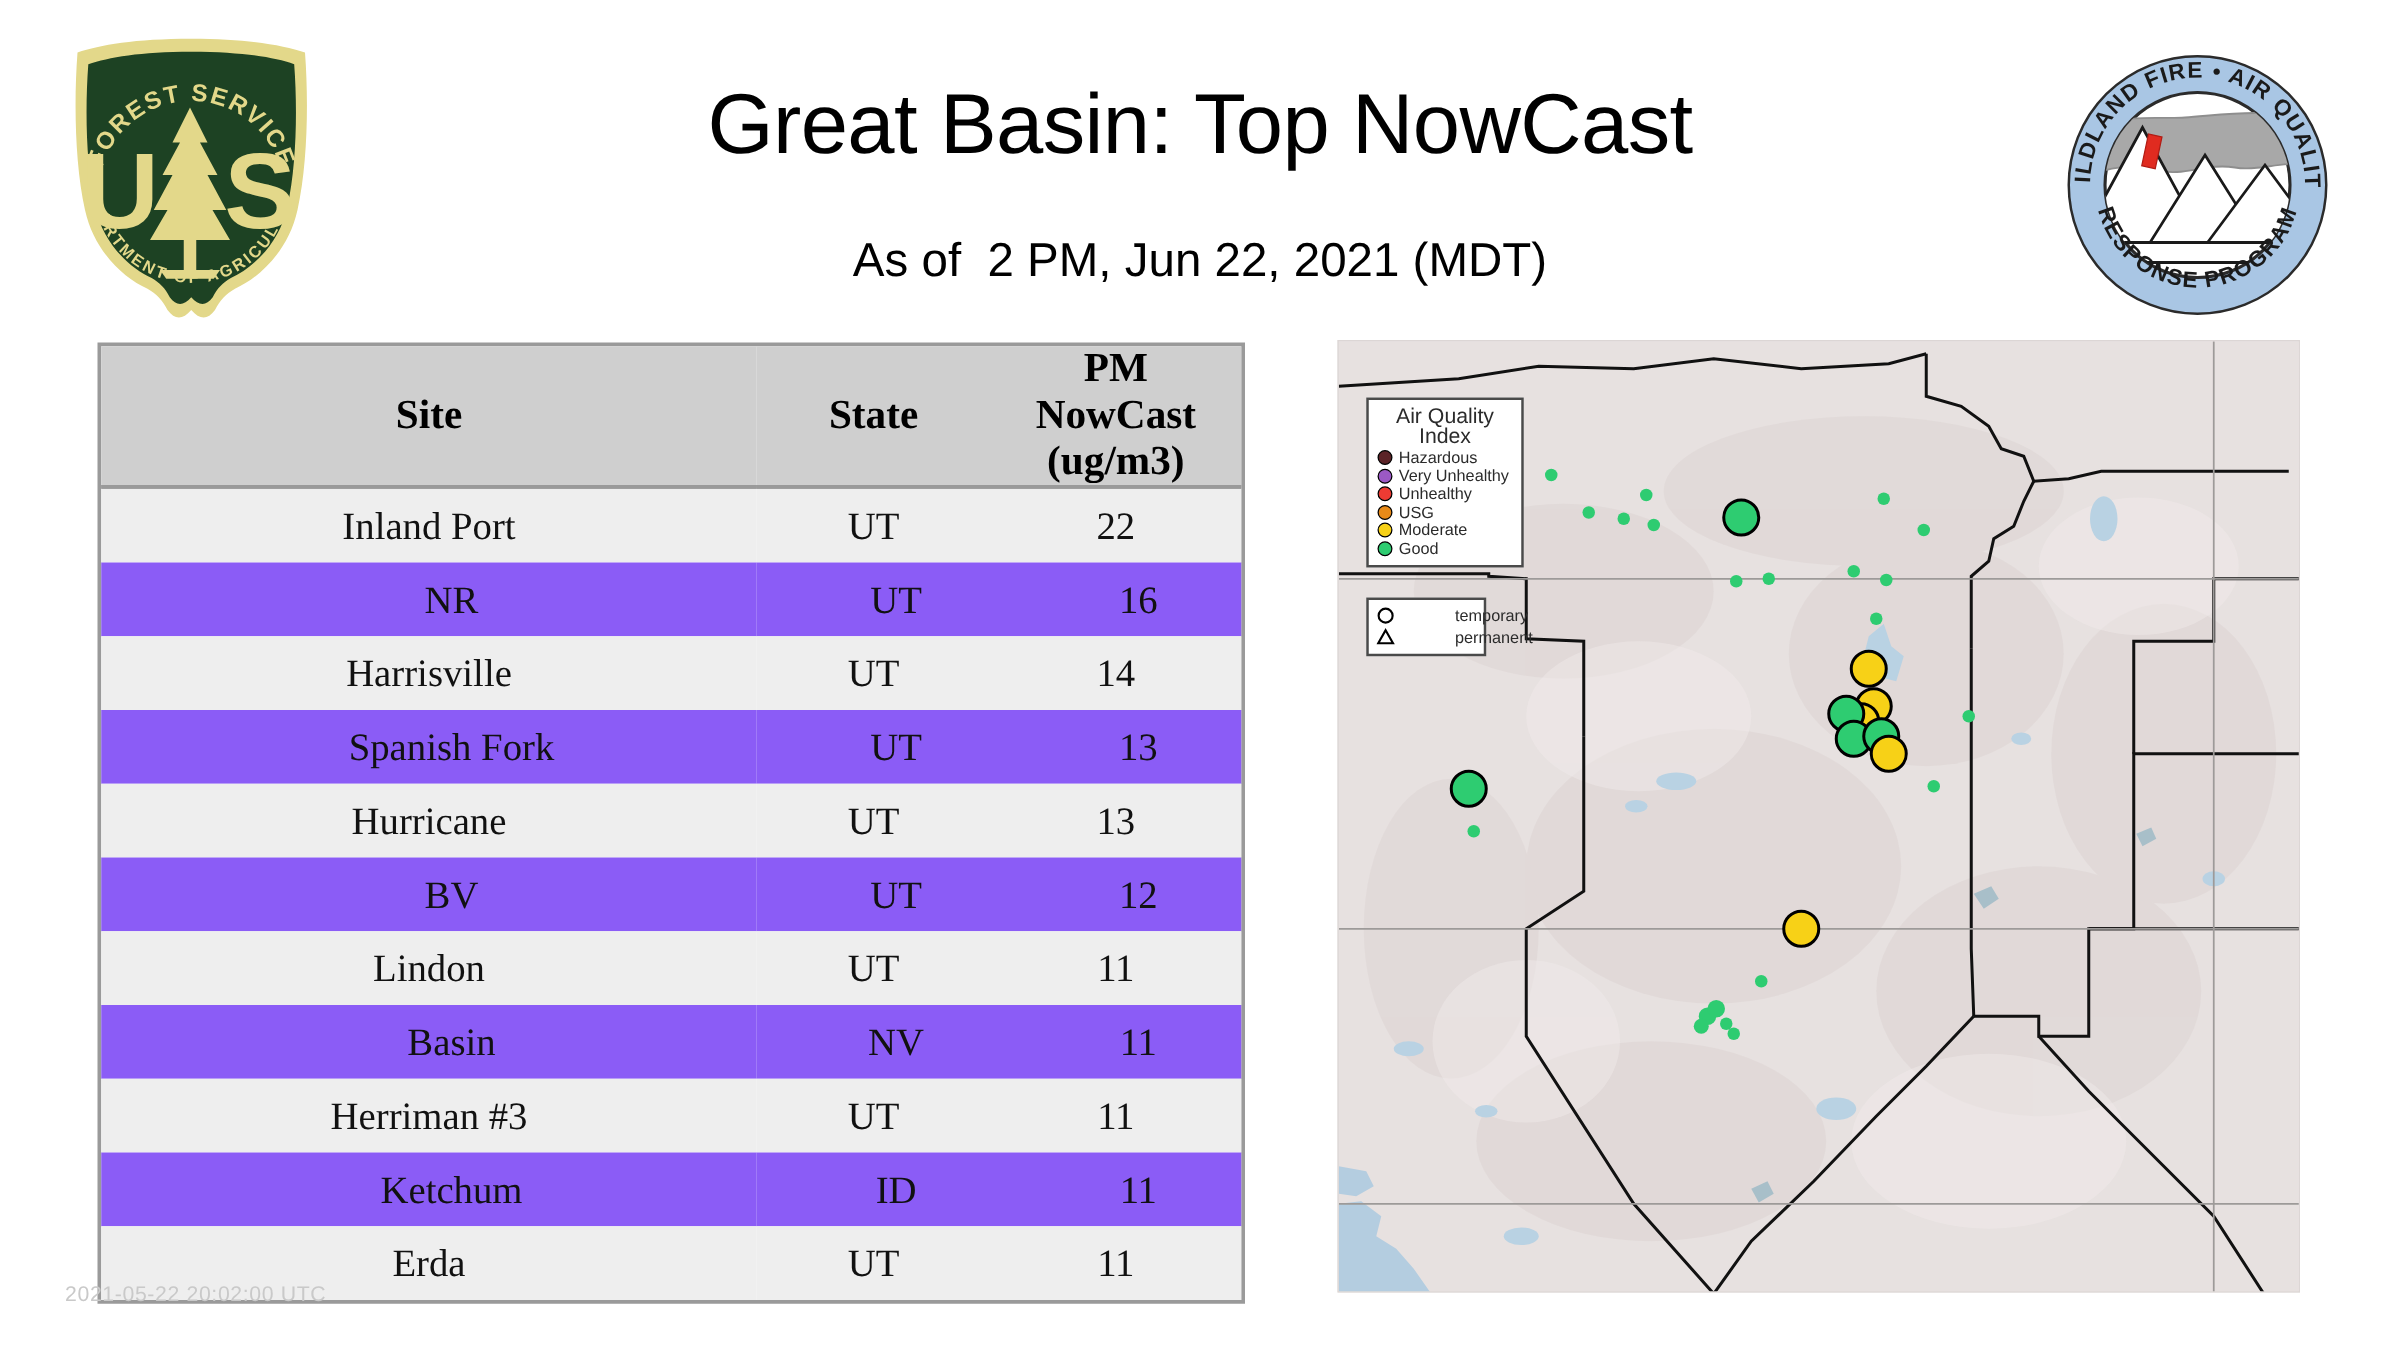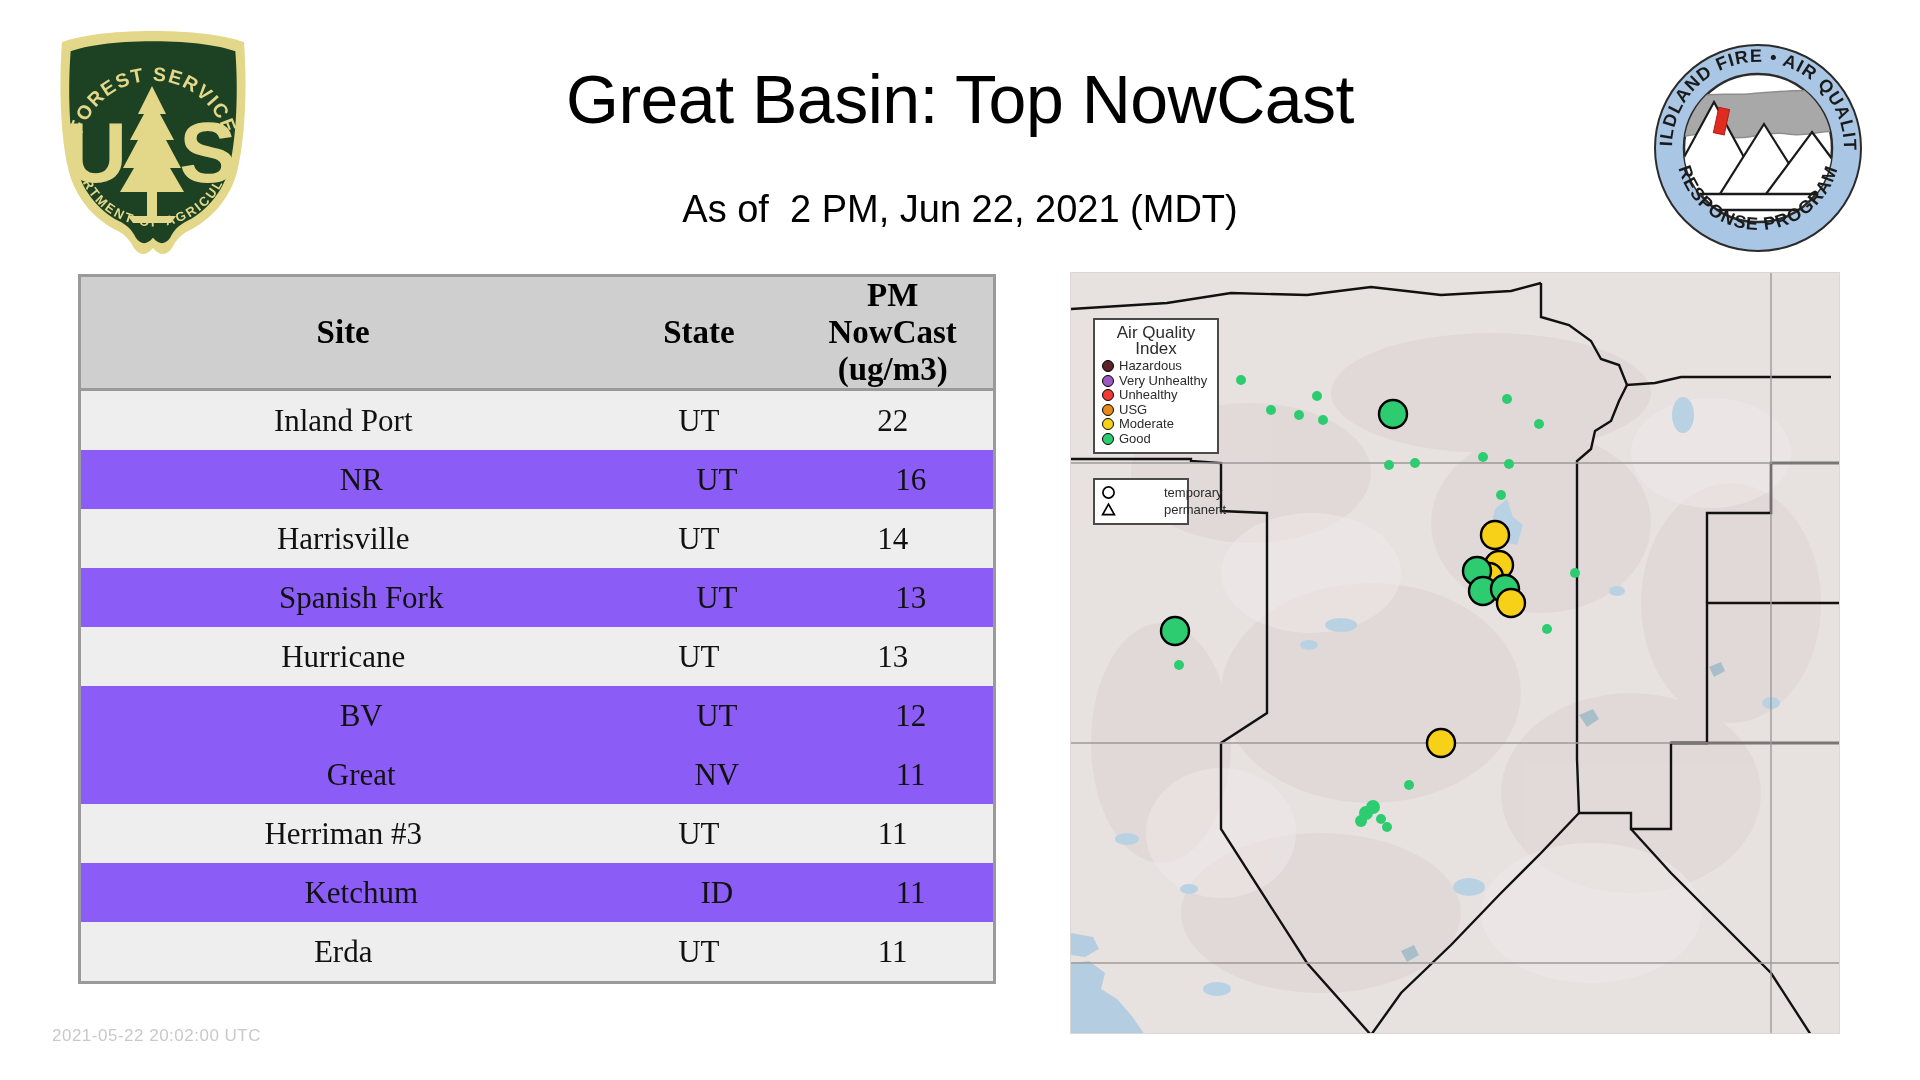--- a/index.html
+++ b/index.html
@@ -317,22 +317,27 @@
         <tr class="odd">
           <td>Hurricane</td>
           <td>UT</td>
           <td>13</td>
         </tr>
         <tr class="even">
           <td>BV</td>
           <td>UT</td>
           <td>12</td>
         </tr>
+        <tr class="odd">
+          <td>Lindon</td>
+          <td>UT</td>
+          <td>11</td>
+        </tr>
         <tr class="even">
-          <td>Great</td>
+          <td>Basin</td>
           <td>NV</td>
           <td>11</td>
         </tr>
         <tr class="odd">
           <td>Herriman #3</td>
           <td>UT</td>
           <td>11</td>
         </tr>
         <tr class="even">
           <td>Ketchum</td>

